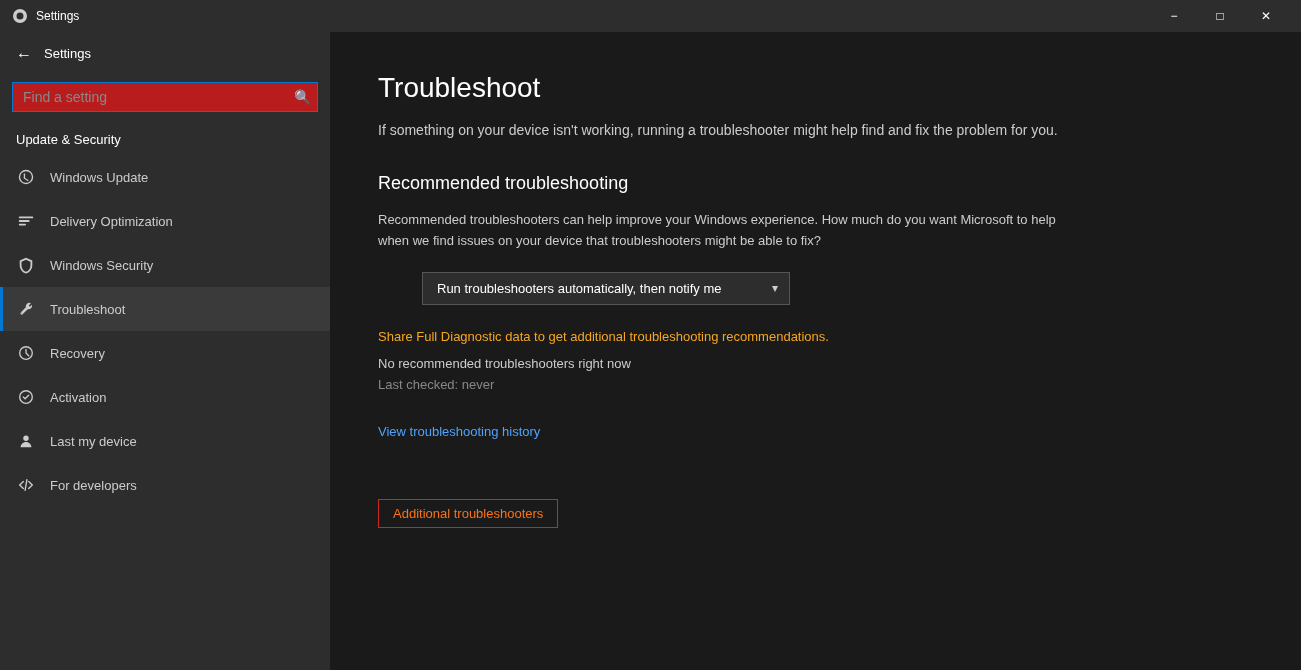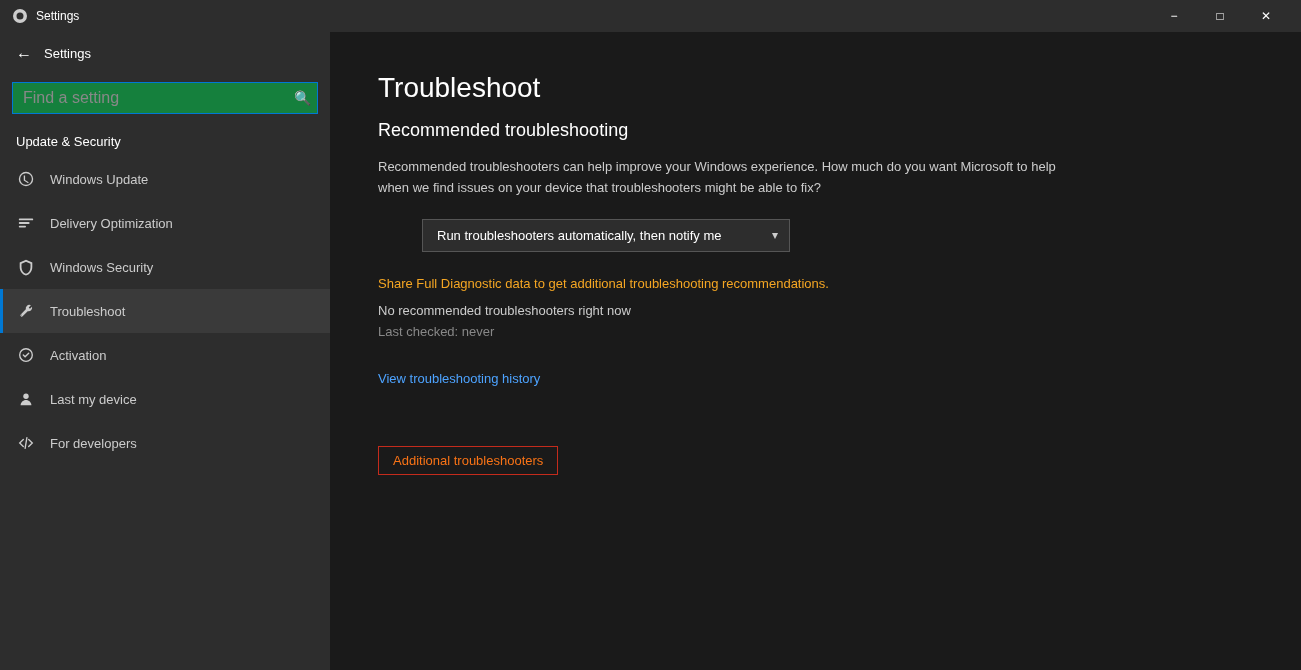--- a/index.html
+++ b/index.html
@@ -82,25 +82,25 @@
       margin-right: 12px;
       font-size: 16px;
     }
 
     .search-container {
       padding: 8px 12px;
       position: relative;
     }
     .search-input {
       width: 100%;
-      background: #15803d;
+      background: #b91c1c;
       border: 1.5px solid #0078d4;
       color: #ffffff;
       padding: 6px 30px 6px 10px;
-      font-size: 16px;
+      font-size: 14px;
       outline: none;
     }
     .search-input::placeholder { color: #888; }
     .search-icon-btn {
       position: absolute;
       right: 18px;
       top: 50%;
       transform: translateY(-50%);
       color: #aaa;
       font-size: 14px;
@@ -322,20 +322,29 @@
 
     <div class="sidebar-item active">
       <span class="item-icon">
         <svg class="icon-svg" viewBox="0 0 20 20" fill="#cccccc">
           <path d="M14.7 3.3a4 4 0 00-4.9 4.8L4.4 13.5a1.5 1.5 0 102.1 2.1l5.4-5.4a4 4 0 004.8-4.9l-2.3 2.3-1.4-1.4 2.3-2.3zM5 15a.5.5 0 110-1 .5.5 0 010 1z"></path>
         </svg>
       </span>
       <span class="item-label">Troubleshoot</span>
     </div>
 
+    <div class="sidebar-item">
+      <span class="item-icon">
+        <svg class="icon-svg" viewBox="0 0 20 20" fill="#cccccc">
+          <circle cx="10" cy="10" r="7" stroke="#cccccc" stroke-width="1.5" fill="none"></circle>
+          <path d="M10 6v4l3 3" stroke="#cccccc" stroke-width="1.5" stroke-linecap="round" fill="none"></path>
+        </svg>
+      </span>
+      <span class="item-label">Recovery</span>
+    </div>
 
     <div class="sidebar-item">
       <span class="item-icon">
         <svg class="icon-svg" viewBox="0 0 20 20" fill="#cccccc">
           <circle cx="10" cy="10" r="7" stroke="#cccccc" stroke-width="1.5" fill="none"></circle>
           <path d="M7 10l2 2 4-4" stroke="#cccccc" stroke-width="1.5" stroke-linecap="round" fill="none"></path>
         </svg>
       </span>
       <span class="item-label">Activation</span>
     </div>
@@ -357,20 +366,21 @@
         </svg>
       </span>
       <span class="item-label">For developers</span>
     </div>
 
   </div>
 
   <div class="content">
 
     <h1 class="page-title">Troubleshoot</h1>
+    <p class="page-description">If something on your device isn't working, running a troubleshooter might help find and fix the problem for you.</p>
 
     <h2 class="section-title">Recommended troubleshooting</h2>
     <p class="section-description">Recommended troubleshooters can help improve your Windows experience. How much do you want Microsoft to help when we find issues on your device that troubleshooters might be able to fix?</p>
 
     <div class="dropdown-container">
       <div class="dropdown-wrapper">
         <select class="dropdown-select">
           <option>Ask me before running troubleshooters</option>
           <option selected="">Run troubleshooters automatically, then notify me</option>
           <option>Run troubleshooters automatically without notifying me</option>

